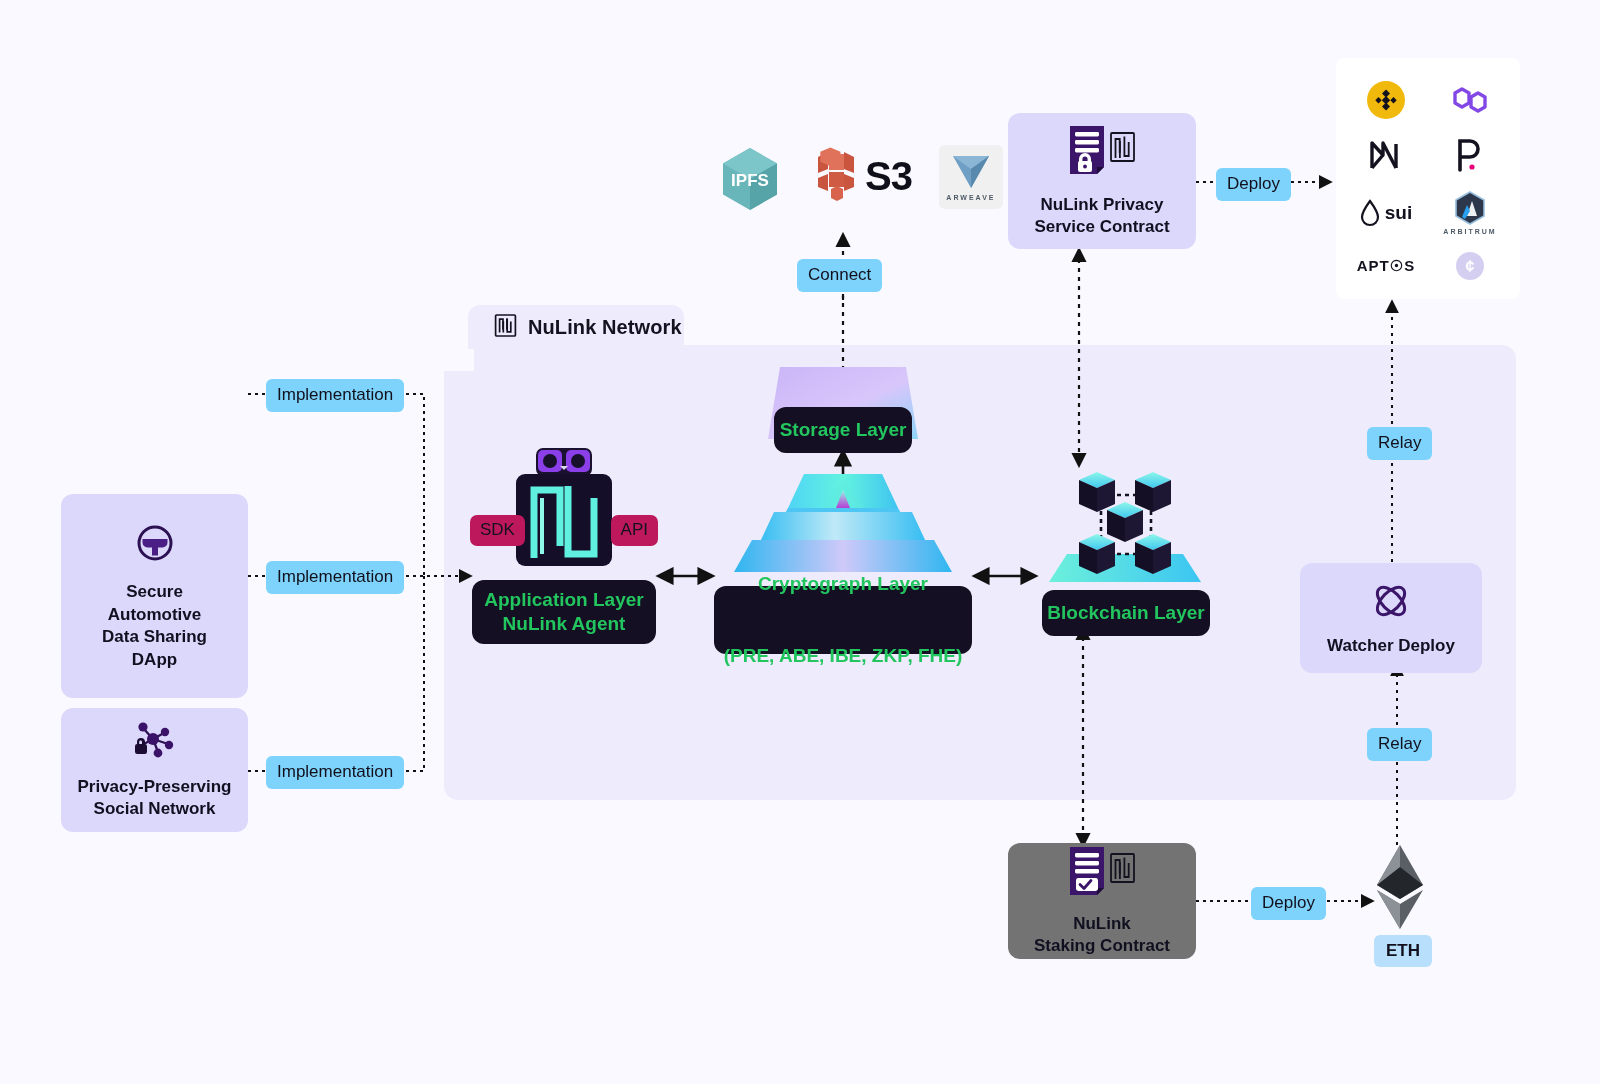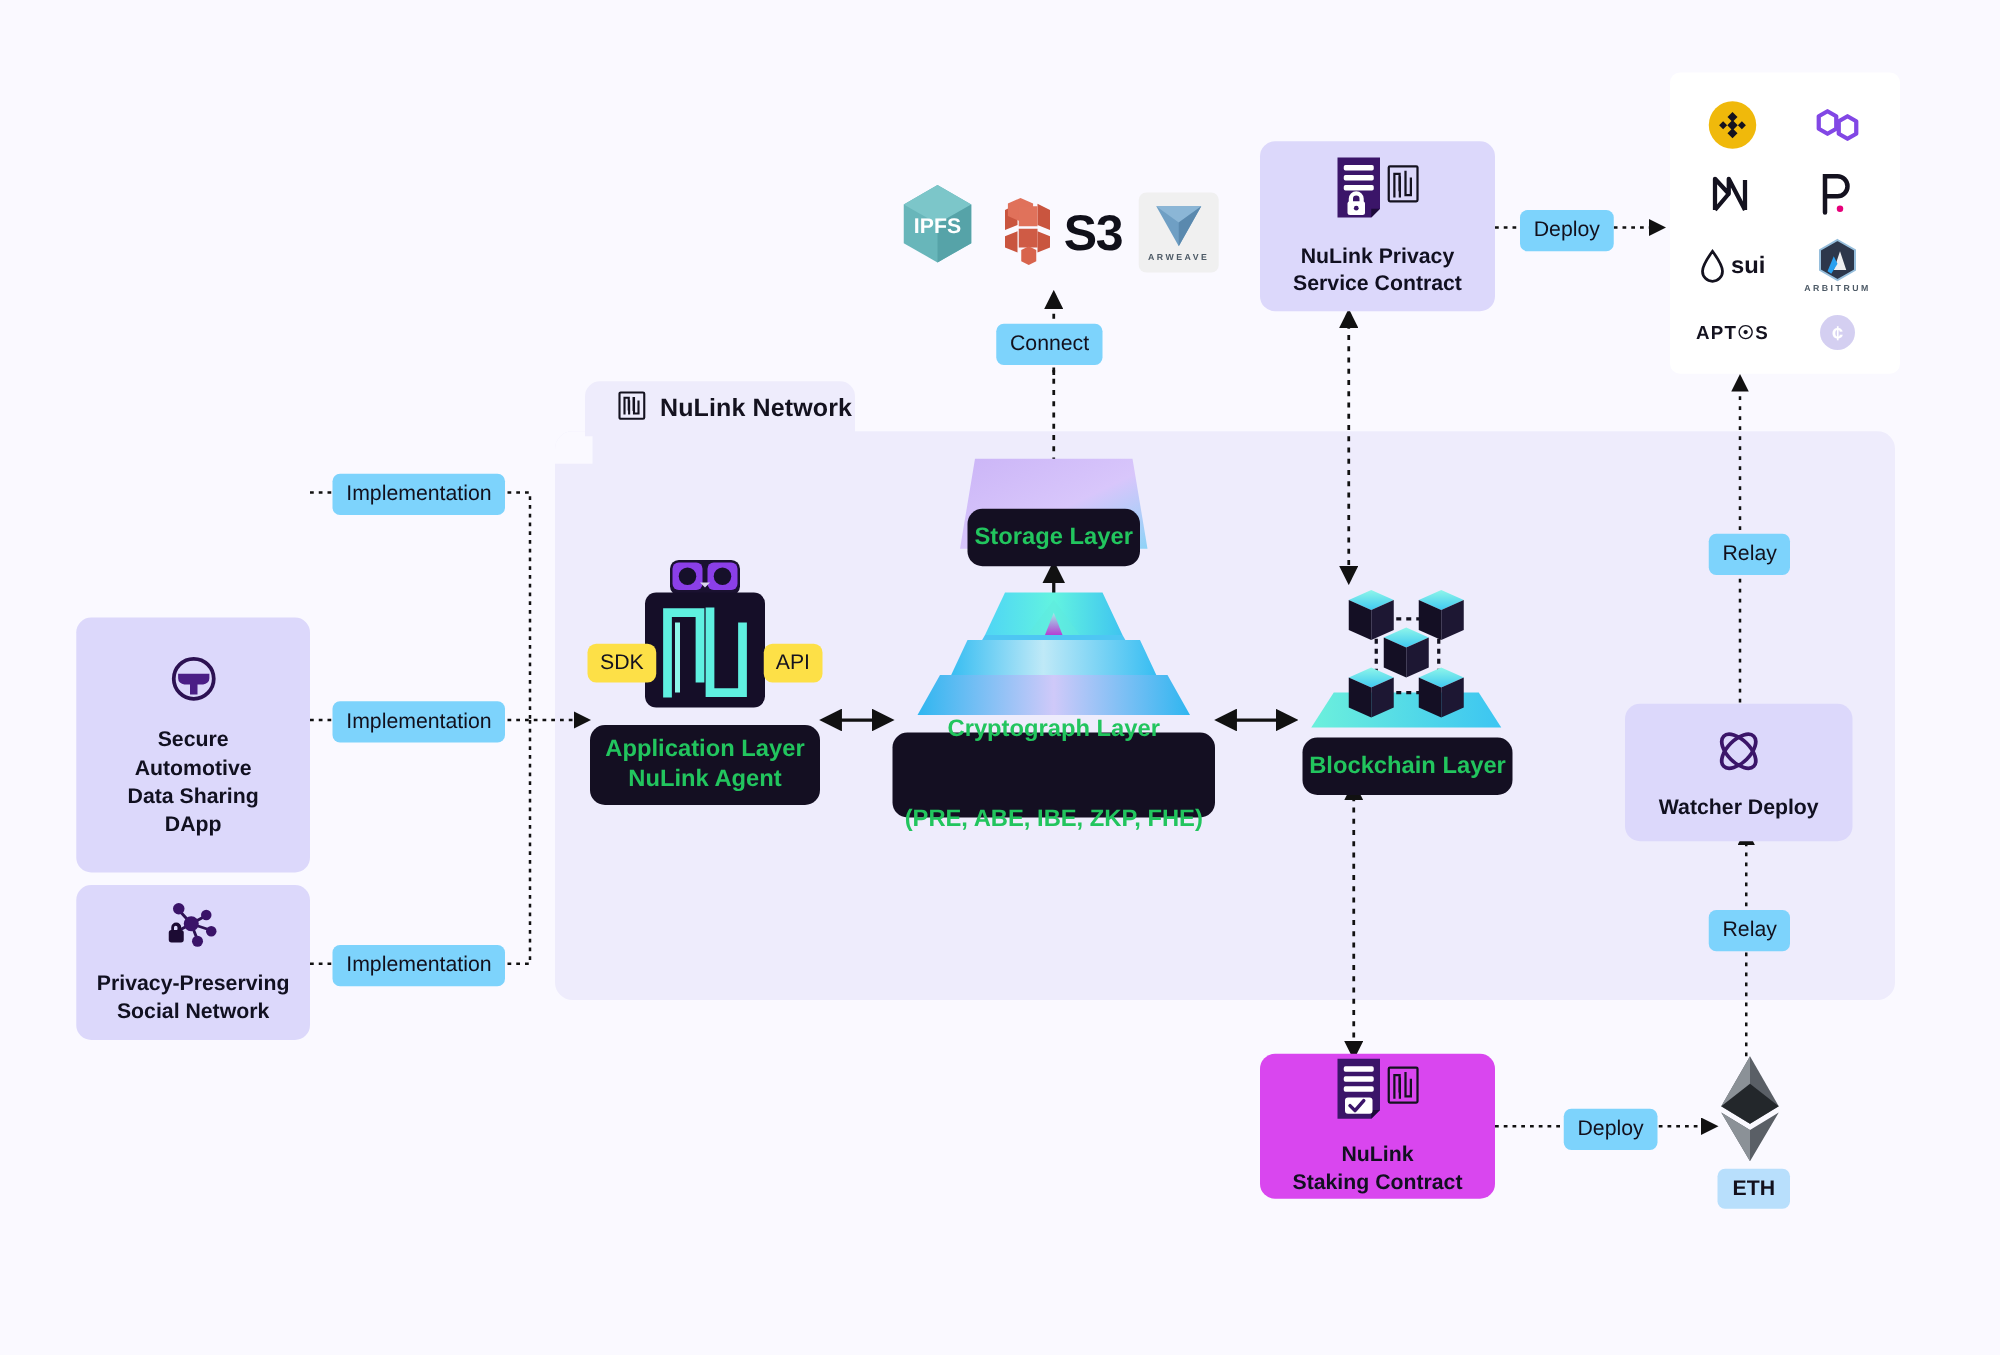--- a/index.html
+++ b/index.html
@@ -19,35 +19,35 @@
     border-radius: 12px;
     display: flex; flex-direction: column;
     align-items: center; justify-content: center;
     text-align: center;
     color: #111020;
     font-weight: 700;
     font-size: 17px;
     line-height: 1.32;
     padding: 14px 10px;
   }
-  .card.blue { background: #d946ef; }
+  .card.blue { background: #737373; }
 
   .chip {
     background: #7dd3fc;
     color: #12101c;
     border-radius: 6px;
     font-size: 17px;
     font-weight: 400;
     padding: 7px 11px;
     white-space: nowrap;
     line-height: 1.1;
   }
 
   .badge-grey {
-    background: #fde047;
+    background: #be185d;
     border-radius: 7px;
     font-size: 17px;
     font-weight: 400;
     color: #14121f;
     padding: 6px 10px;
     line-height: 1.1;
   }
 
   
   #nl-panel {
@@ -92,21 +92,21 @@
     border-radius: 8px;
     display: grid;
     grid-template-columns: 1fr 1fr;
     align-items: center; justify-items: center;
     padding: 14px 8px 10px 8px;
   }
   .chain-cell { display: flex; align-items: center; justify-content: center; width: 100%; height: 100%; }
 
   .lbl-tiny { font-size: 7px; letter-spacing: 2px; color: #4d5a66; font-weight: 700; }
 
-  .storage-row { display: flex; align-items: flex-end; gap: 13px; }
+  .storage-row { display: flex; align-items: flex-start; gap: 27px; }
 
   .eth-label {
     background: #b8dffc; border-radius: 6px;
     font-size: 17px; font-weight: 700; color: #12101c;
     padding: 6px 12px;
   }
 </style>
 </head>
 <body>
 

